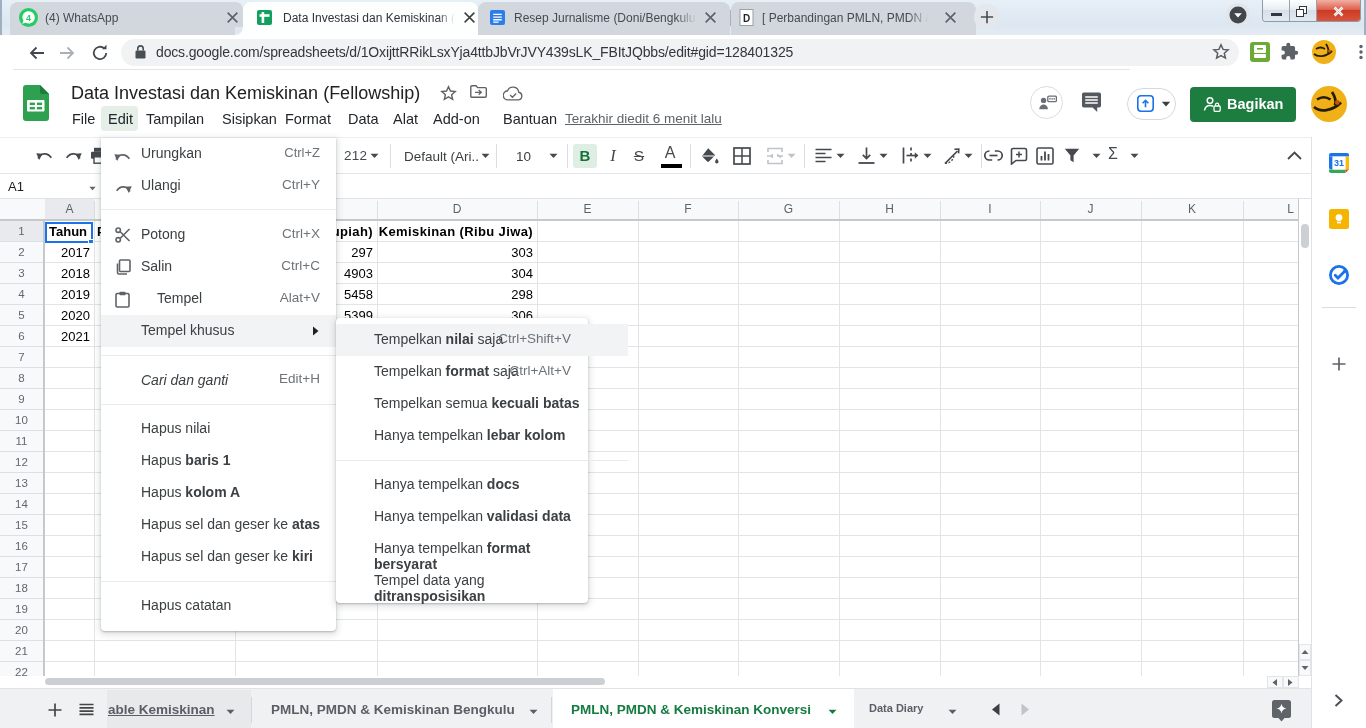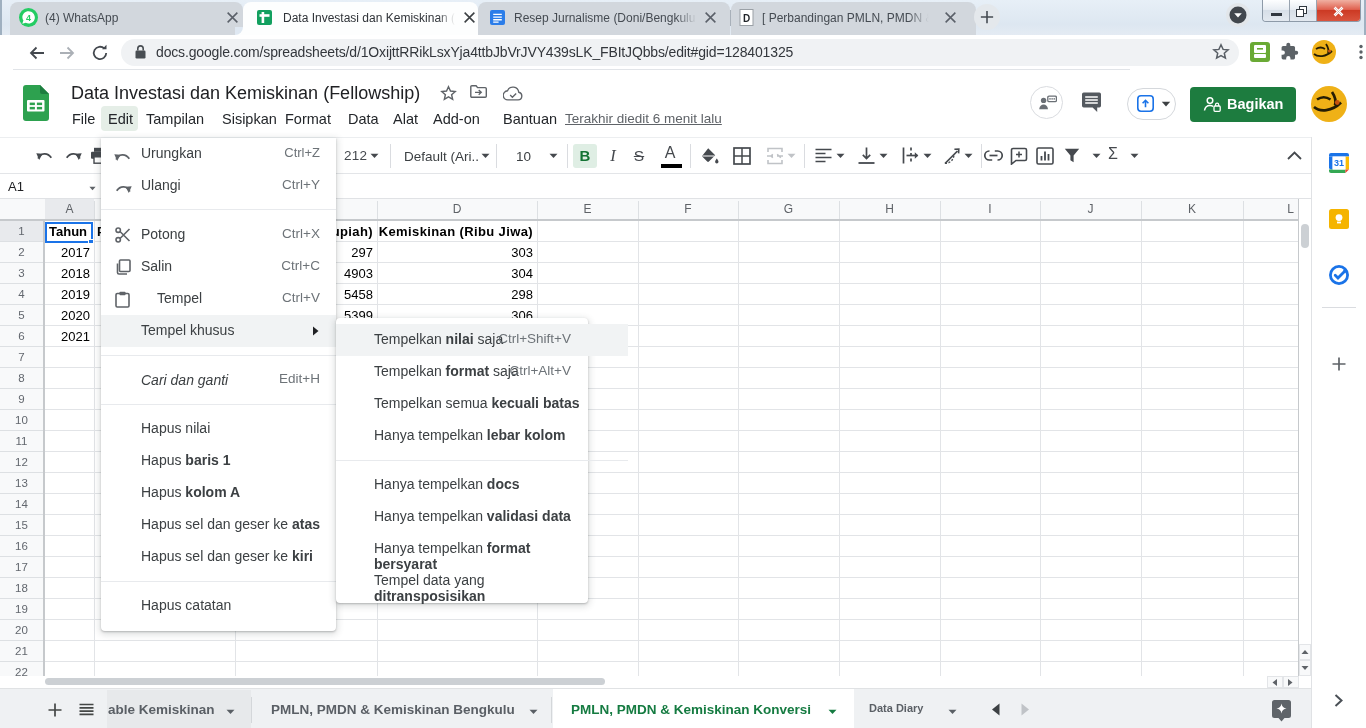--- a/index.html
+++ b/index.html
@@ -494,21 +494,21 @@
 
 <div class="abs" id="tabbar" style="left:0;top:688px;width:1311px;height:40px;background:#eff1f3;border-top:1px solid #e0e2e4;">
   <svg class="ic" style="left:47px;top:13px" width="16" height="16" viewBox="0 0 16 16">
         <path d="M8 1.5v13M1.5 8h13" stroke="#444746" stroke-width="1.7"></path>
       </svg>
   <svg class="ic" style="left:79px;top:14px" width="15" height="13" viewBox="0 0 15 13">
         <path d="M0.5 1.5h14M0.5 4.8h14M0.5 8.1h14M0.5 11.4h14" stroke="#444746" stroke-width="1.7"></path>
       </svg>
 
   <div class="abs" style="left:107px;top:1px;width:144px;height:39px;background:#e7e9eb;"></div>
-  <div class="abs" style="left:108px;top:13px;font-size:13.5px;font-weight:bold;color:#5a5f65;">able Kemiskinan</div>
+  <div class="abs" style="left:108px;top:13px;font-size:13.5px;font-weight:bold;color:#5a5f65;text-decoration:underline;">able Kemiskinan</div>
   <svg class="ic" style="left:226px;top:20px" width="9" height="6" viewBox="0 0 9 6">
         <path d="M0.5 0.8L4.5 5l4-4.2z" fill="#5a5f65"></path>
       </svg>
   <div class="abs" style="left:251px;top:8px;width:1px;height:26px;background:#d4d7da;"></div>
 
   <div class="abs" style="left:271px;top:13px;font-size:13.5px;font-weight:bold;color:#5a5f65;">PMLN, PMDN &amp; Kemiskinan Bengkulu</div>
   <svg class="ic" style="left:529px;top:20px" width="9" height="6" viewBox="0 0 9 6">
         <path d="M0.5 0.8L4.5 5l4-4.2z" fill="#5a5f65"></path>
       </svg>
   <div class="abs" style="left:551px;top:8px;width:1px;height:26px;background:#d4d7da;"></div>
@@ -599,21 +599,21 @@
   <div class="abs" style="left:40px;top:7px;">Urungkan</div>
       <div class="abs" style="right:16px;top:7px;color:#6d7378;font-size:13px;">Ctrl+Z</div>
   <div class="abs" style="left:40px;top:39px;">Ulangi</div>
       <div class="abs" style="right:16px;top:39px;color:#6d7378;font-size:13.5px;">Ctrl+Y</div>
   <div class="abs" style="left:0;top:71px;width:235px;height:1px;background:#e8eaed;"></div>
   <div class="abs" style="left:40px;top:88px;">Potong</div>
       <div class="abs" style="right:16px;top:88px;color:#6d7378;font-size:13.5px;">Ctrl+X</div>
   <div class="abs" style="left:40px;top:120px;">Salin</div>
       <div class="abs" style="right:16px;top:120px;color:#6d7378;font-size:13.5px;">Ctrl+C</div>
   <div class="abs" style="left:40px;top:152px;margin-left:16px;">Tempel</div>
-      <div class="abs" style="right:16px;top:152px;color:#6d7378;font-size:13.5px;">Ctrl+V</div>
+      <div class="abs" style="right:16px;top:152px;color:#6d7378;font-size:13.5px;">Alat+V</div>
   <div class="abs" style="left:0;top:177px;width:235px;height:32px;background:#f1f3f4;"></div>
   <div class="abs" style="left:40px;top:184px;">Tempel khusus</div>
   <svg class="ic" style="left:211px;top:188px" width="7" height="10" viewBox="0 0 7 10">
         <path d="M1 0.5L6.5 5 1 9.5z" fill="#202124"></path>
       </svg>
   <div class="abs" style="left:0;top:217px;width:235px;height:1px;background:#e8eaed;"></div>
   <div class="abs" style="left:40px;top:234px;font-style:italic;">Cari dan ganti</div>
       <div class="abs" style="right:16px;top:233px;color:#6d7378;font-size:13.5px;">Edit+H</div>
   <div class="abs" style="left:0;top:266px;width:235px;height:1px;background:#e8eaed;"></div>
   <div class="abs" style="left:40px;top:282px;">Hapus nilai</div>

